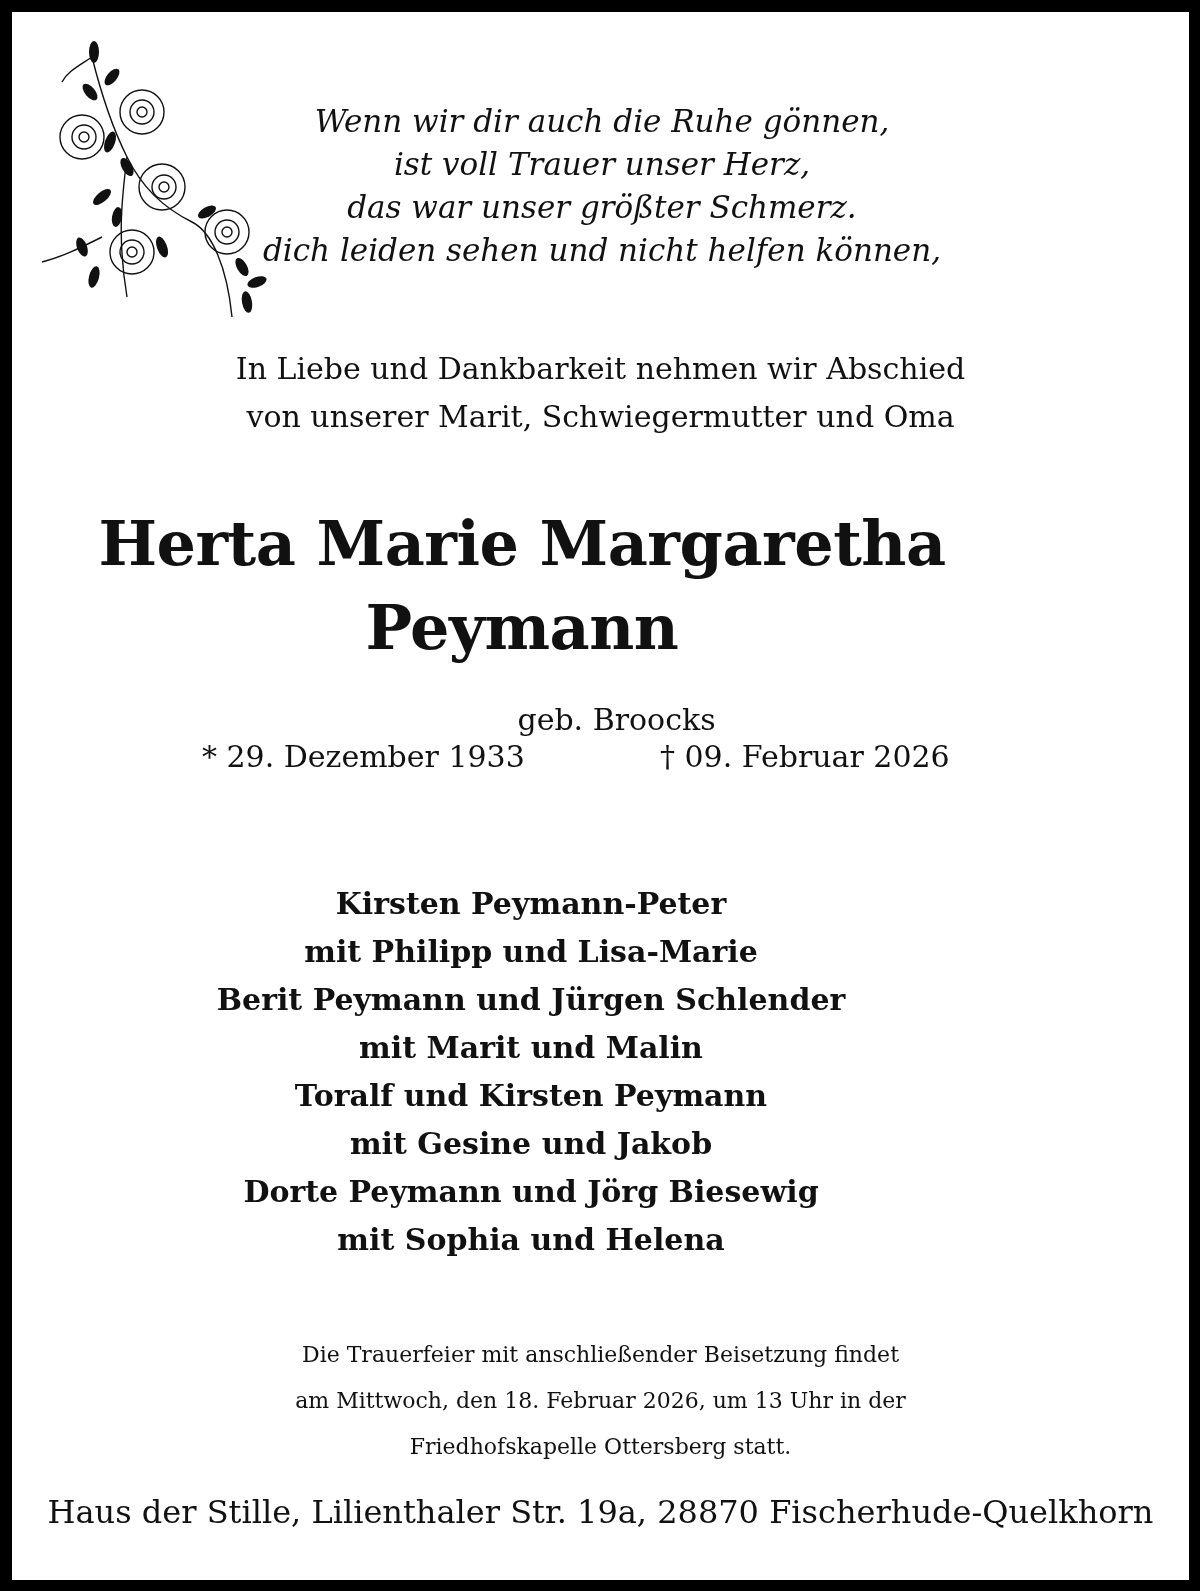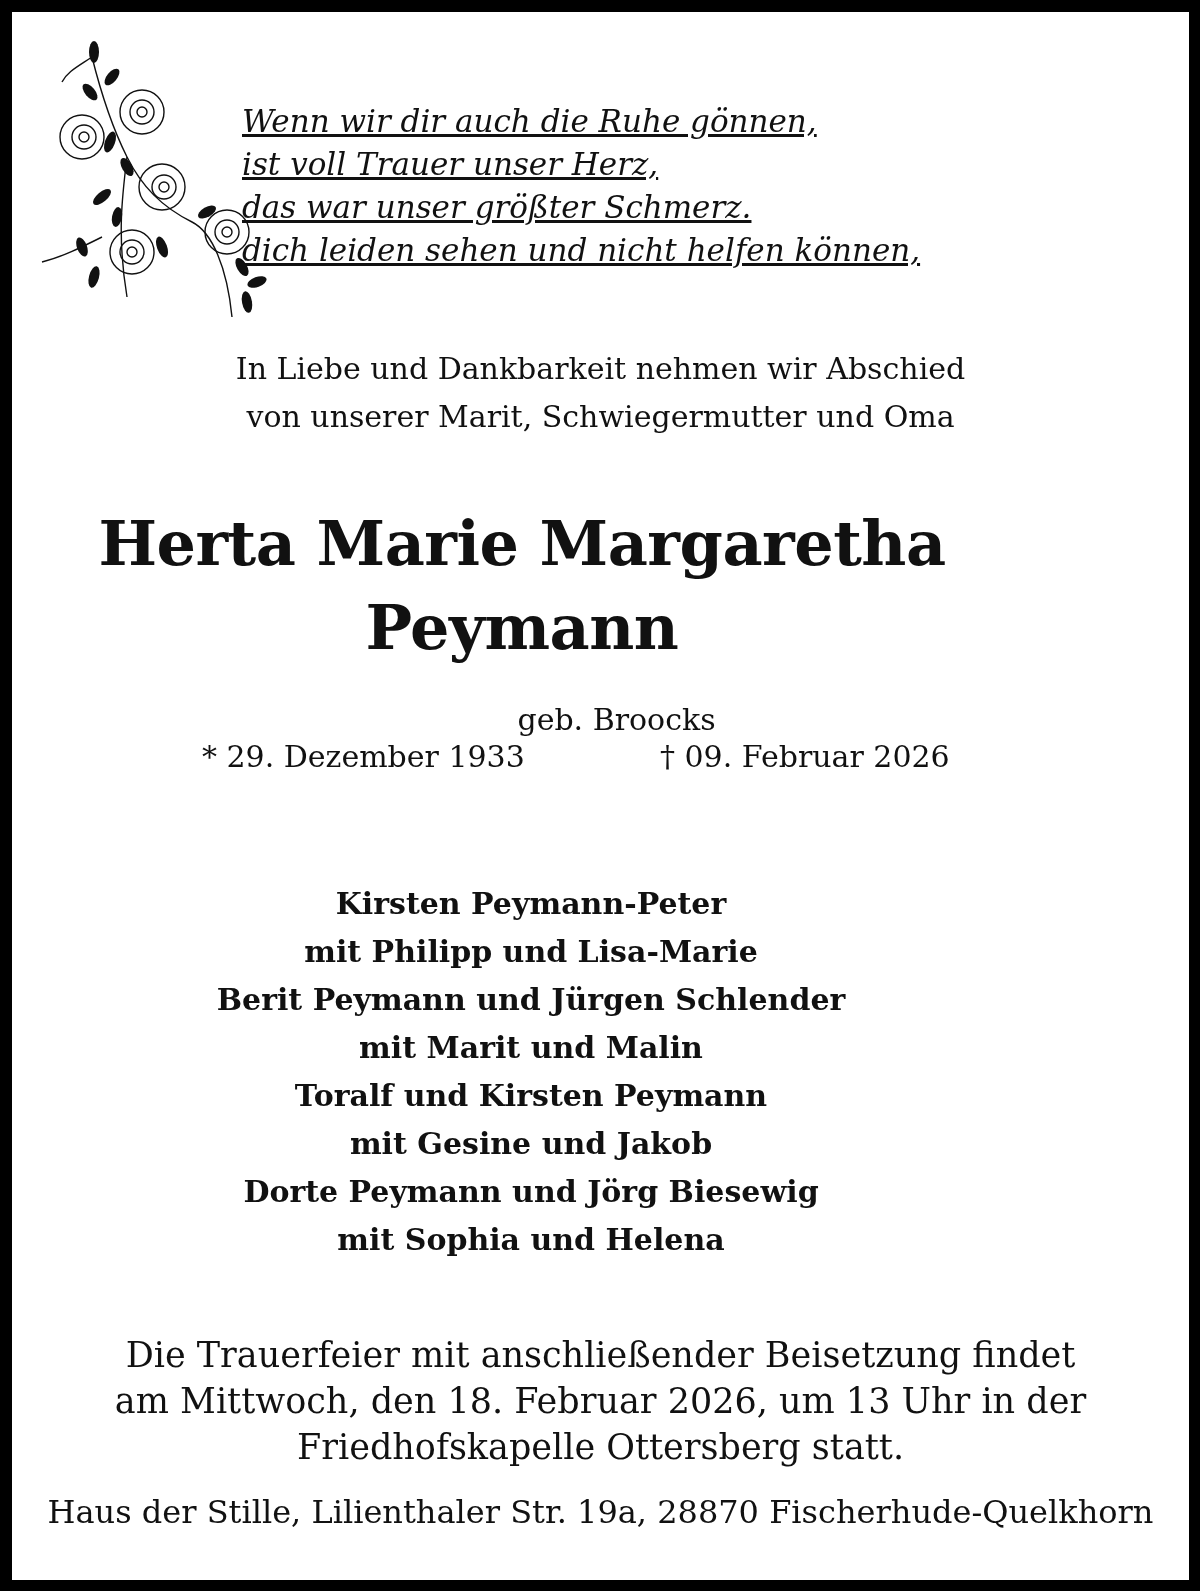--- a/index.html
+++ b/index.html
@@ -1,28 +1,28 @@
 <!DOCTYPE html>
 <html><head>
 <meta charset="utf-8">
 <style>
   html,body{margin:0;padding:0;background:#000;}
   body{width:1200px;height:1591px;position:relative;overflow:hidden;font-family:"DejaVu Serif","Liberation Serif",serif;color:#111;}
   .card{position:absolute;left:12px;top:12px;width:1177px;height:1568px;background:#fff;}
   .roses{position:absolute;left:20px;top:25px;width:240px;height:290px;}
-  .poem{position:absolute;left:230px;top:88px;width:720px;text-align:left;font-style:italic;font-size:31px;line-height:43px;text-decoration:underline;}
+  .poem{position:absolute;left:230px;top:88px;width:720px;text-align:center;font-style:italic;font-size:31px;line-height:43px;}
   .poem div{white-space:nowrap;}
   .intro{position:absolute;left:0;width:1177px;top:333px;text-align:center;font-size:30px;line-height:48px;}
   .name{position:absolute;left:0;width:1020px;top:490px;text-align:center;font-weight:bold;font-size:62px;line-height:84px;letter-spacing:-0.5px;}
   .maiden{position:absolute;left:16px;width:1177px;top:670px;text-align:center;font-size:30px;line-height:40px;margin-top:18px;}
   .dates{position:absolute;left:0;width:1177px;top:725px;font-size:30px;line-height:40px;}
   .dates .born{position:absolute;left:190px;}
   .dates .died{position:absolute;left:648px;}
   .family{position:absolute;left:0;width:1038px;top:868px;text-align:center;font-weight:bold;font-size:30px;line-height:48px;}
-  .ceremony{position:absolute;left:0;width:1177px;top:1320px;text-align:center;font-size:35px;line-height:46px;}
+  .ceremony{position:absolute;left:0;width:1177px;top:1320px;text-align:center;font-size:22px;line-height:46px;}
   .address{position:absolute;left:0;width:1177px;top:1482px;text-align:center;font-size:32px;line-height:36px;}
 </style>
 </head>
 <body>
 
 <div class="card">
 
   <svg class="roses" viewBox="0 0 240 290">
     <g fill="none" stroke="#111" stroke-width="1.4">
       <path d="M60 20 C70 60 80 90 95 120 C110 150 130 170 160 185 C180 195 195 230 200 280"></path>

